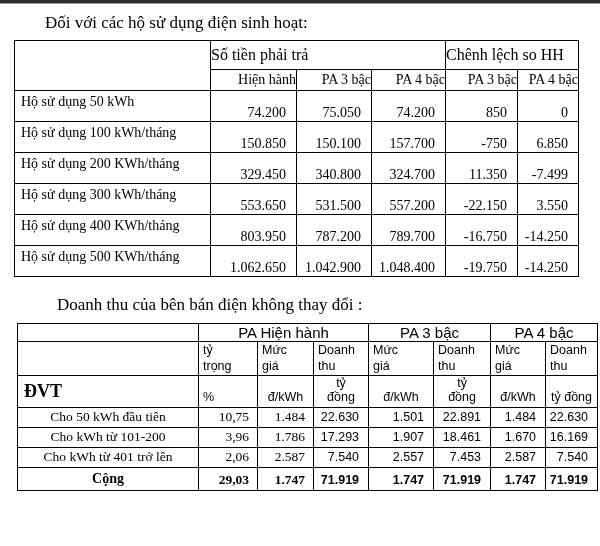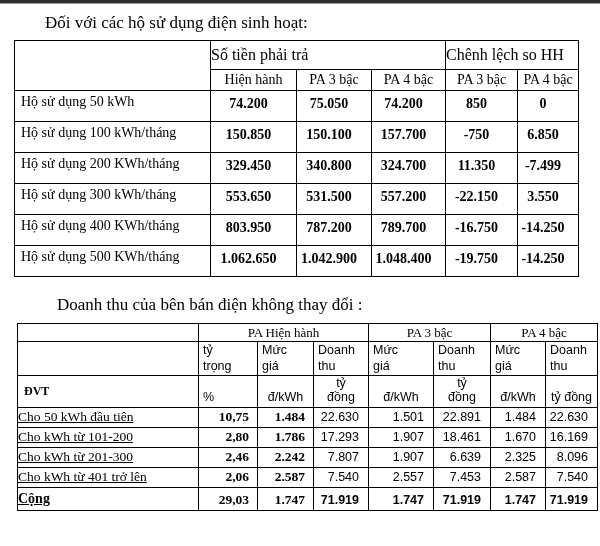--- a/index.html
+++ b/index.html
@@ -8,36 +8,36 @@
   .sec-heading{font-size:17px;font-weight:normal;}
   #heading1{margin:9px 0 0 45px;}
   #heading2{margin:18px 0 0 57px;}
 
   table{border-collapse:collapse;table-layout:fixed;}
   td{border:1px solid #000;overflow:hidden;padding:0;}
 
   
   .t1{margin:7px 0 0 14px;width:564px;font-size:14px;}
   .t1 .gh{height:28px;text-align:left;vertical-align:middle;font-size:16px;}
-  .t1 .sh{height:20px;text-align:center;vertical-align:middle;}
+  .t1 .sh{height:20px;text-align:right;vertical-align:middle;}
   .t1 .lbl{text-align:left;vertical-align:top;padding:3px 0 0 6px;height:27px;line-height:1.2;}
-  .t1 .num{text-align:center;vertical-align:bottom;padding:0 10px 9px 0;font-weight:bold;}
+  .t1 .num{text-align:right;vertical-align:bottom;padding:0 10px 0 0;}
 
   
   .t2{margin:8px 0 0 17px;width:580px;}
-  .t2 .g{font-family:Liberation Serif, serif;font-size:13px;text-align:center;vertical-align:middle;height:17px;}
+  .t2 .g{font-family:Liberation Sans, sans-serif;font-size:15px;text-align:center;vertical-align:middle;height:17px;}
   .t2 .sh2{font-family:"Liberation Sans",sans-serif;font-size:12.5px;text-align:left;vertical-align:top;
            padding:1px 0 0 4px;height:32px;white-space:pre-line;line-height:1.25;}
-  .t2 .dvt{font-size:12px;font-weight:bold;text-align:left;vertical-align:middle;padding-left:6px;height:27px;}
+  .t2 .dvt{font-size:18px;font-weight:bold;text-align:left;vertical-align:middle;padding-left:6px;height:27px;}
   .t2 .unit{font-family:"Liberation Sans",sans-serif;font-size:12.5px;vertical-align:bottom;
             white-space:pre-line;line-height:1.15;padding-bottom:2px;}
   .t2 .unit.l{text-align:left;padding-left:4px;}
   .t2 .unit.c{text-align:center;}
-  .t2 .rlbl{text-align:left;vertical-align:middle;font-size:13.5px;height:19px;text-decoration:underline;}
-  .t2 .ns{font-size:13.5px;text-align:right;vertical-align:bottom;padding:0 8px 2px 0;font-weight:bold;}
+  .t2 .rlbl{text-align:center;vertical-align:middle;font-size:13.5px;height:19px;}
+  .t2 .ns{font-size:13.5px;text-align:right;vertical-align:bottom;padding:0 8px 2px 0;}
   .t2 .na{font-family:"Liberation Sans",sans-serif;font-size:12.5px;text-align:right;vertical-align:bottom;padding:0 9px 3px 0;}
   .t2 .total td{font-weight:bold;}
   .t2 .total .rlbl{font-size:14px;height:22px;}
 </style>
 </head>
 <body>
 
 <div class="topbar"></div>
 
 <div id="heading1" class="sec-heading">Đối với các hộ sử dụng điện sinh hoạt:</div>
@@ -169,37 +169,27 @@
     <td class="ns">10,75</td>
     <td class="ns">1.484</td>
     <td class="na">22.630</td>
     <td class="na">1.501</td>
     <td class="na">22.891</td>
     <td class="na">1.484</td>
     <td class="na">22.630</td>
   </tr>
   <tr>
     <td class="rlbl">Cho kWh từ 101-200</td>
-    <td class="ns">2,80</td>
+    <td class="ns">3,96</td>
     <td class="ns">1.786</td>
     <td class="na">17.293</td>
     <td class="na">1.907</td>
     <td class="na">18.461</td>
     <td class="na">1.670</td>
     <td class="na">16.169</td>
-  </tr>
-  <tr>
-    <td class="rlbl">Cho kWh từ 201-300</td>
-    <td class="ns">2,46</td>
-    <td class="ns">2.242</td>
-    <td class="na">7.807</td>
-    <td class="na">1.907</td>
-    <td class="na">6.639</td>
-    <td class="na">2.325</td>
-    <td class="na">8.096</td>
   </tr>
   <tr>
     <td class="rlbl">Cho kWh từ 401 trở lên</td>
     <td class="ns">2,06</td>
     <td class="ns">2.587</td>
     <td class="na">7.540</td>
     <td class="na">2.557</td>
     <td class="na">7.453</td>
     <td class="na">2.587</td>
     <td class="na">7.540</td>

